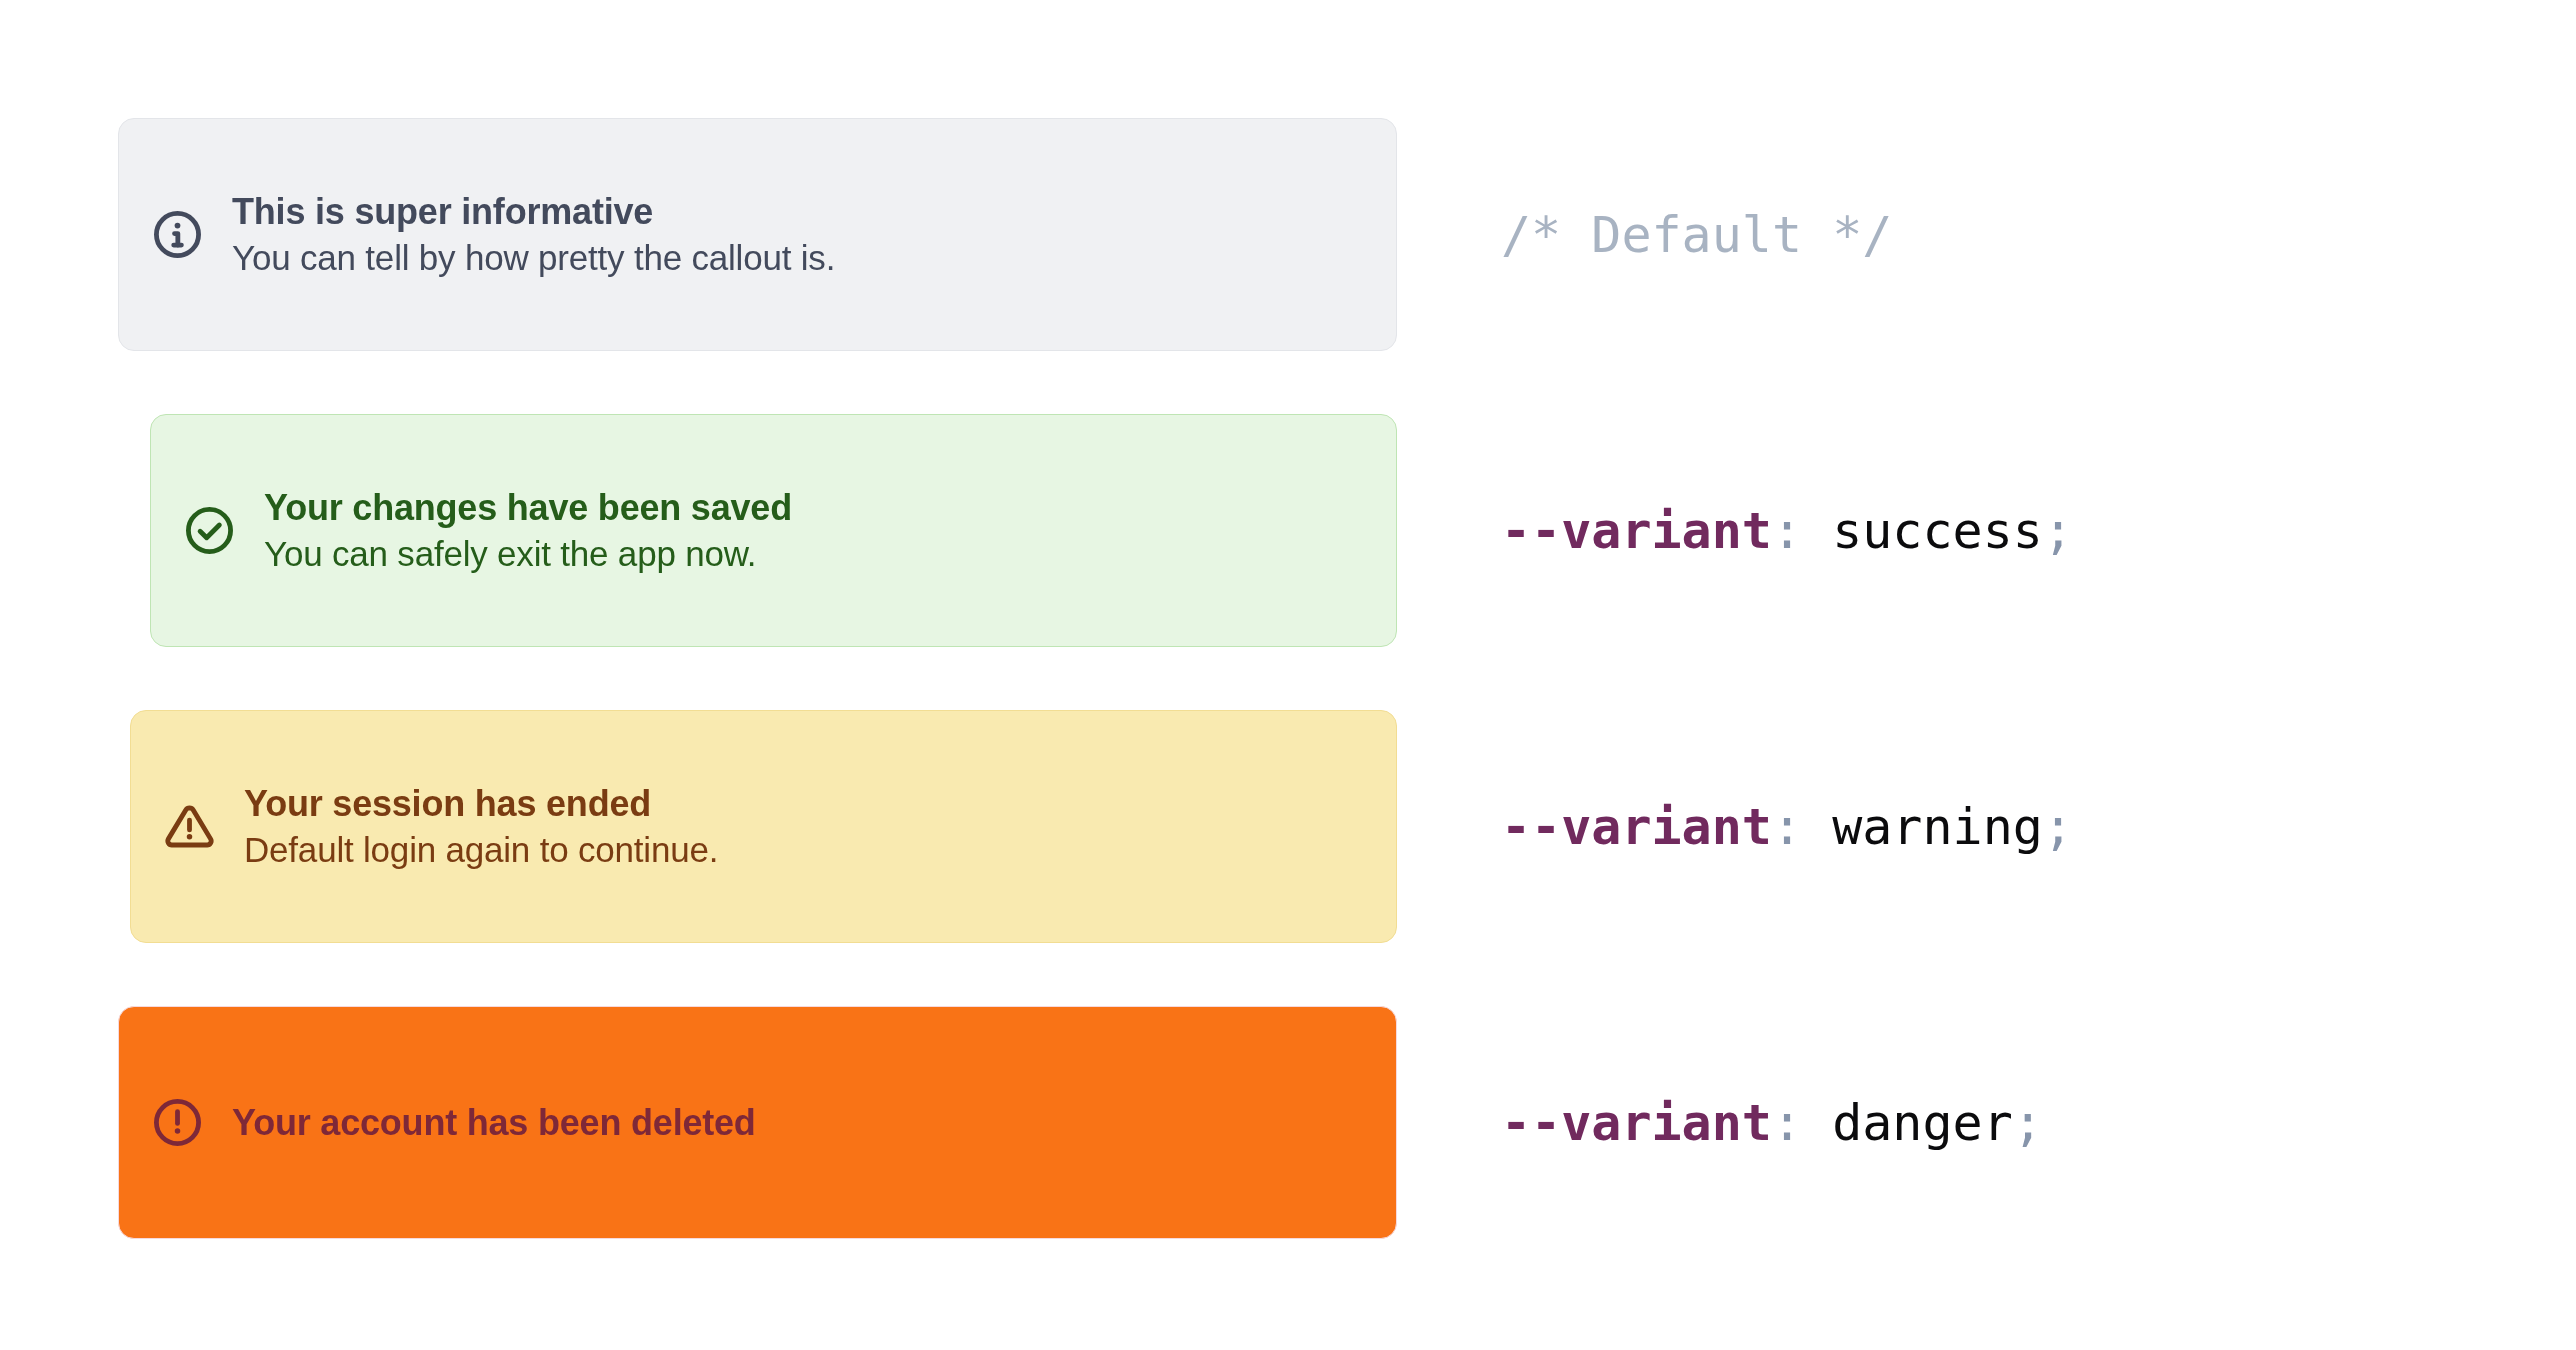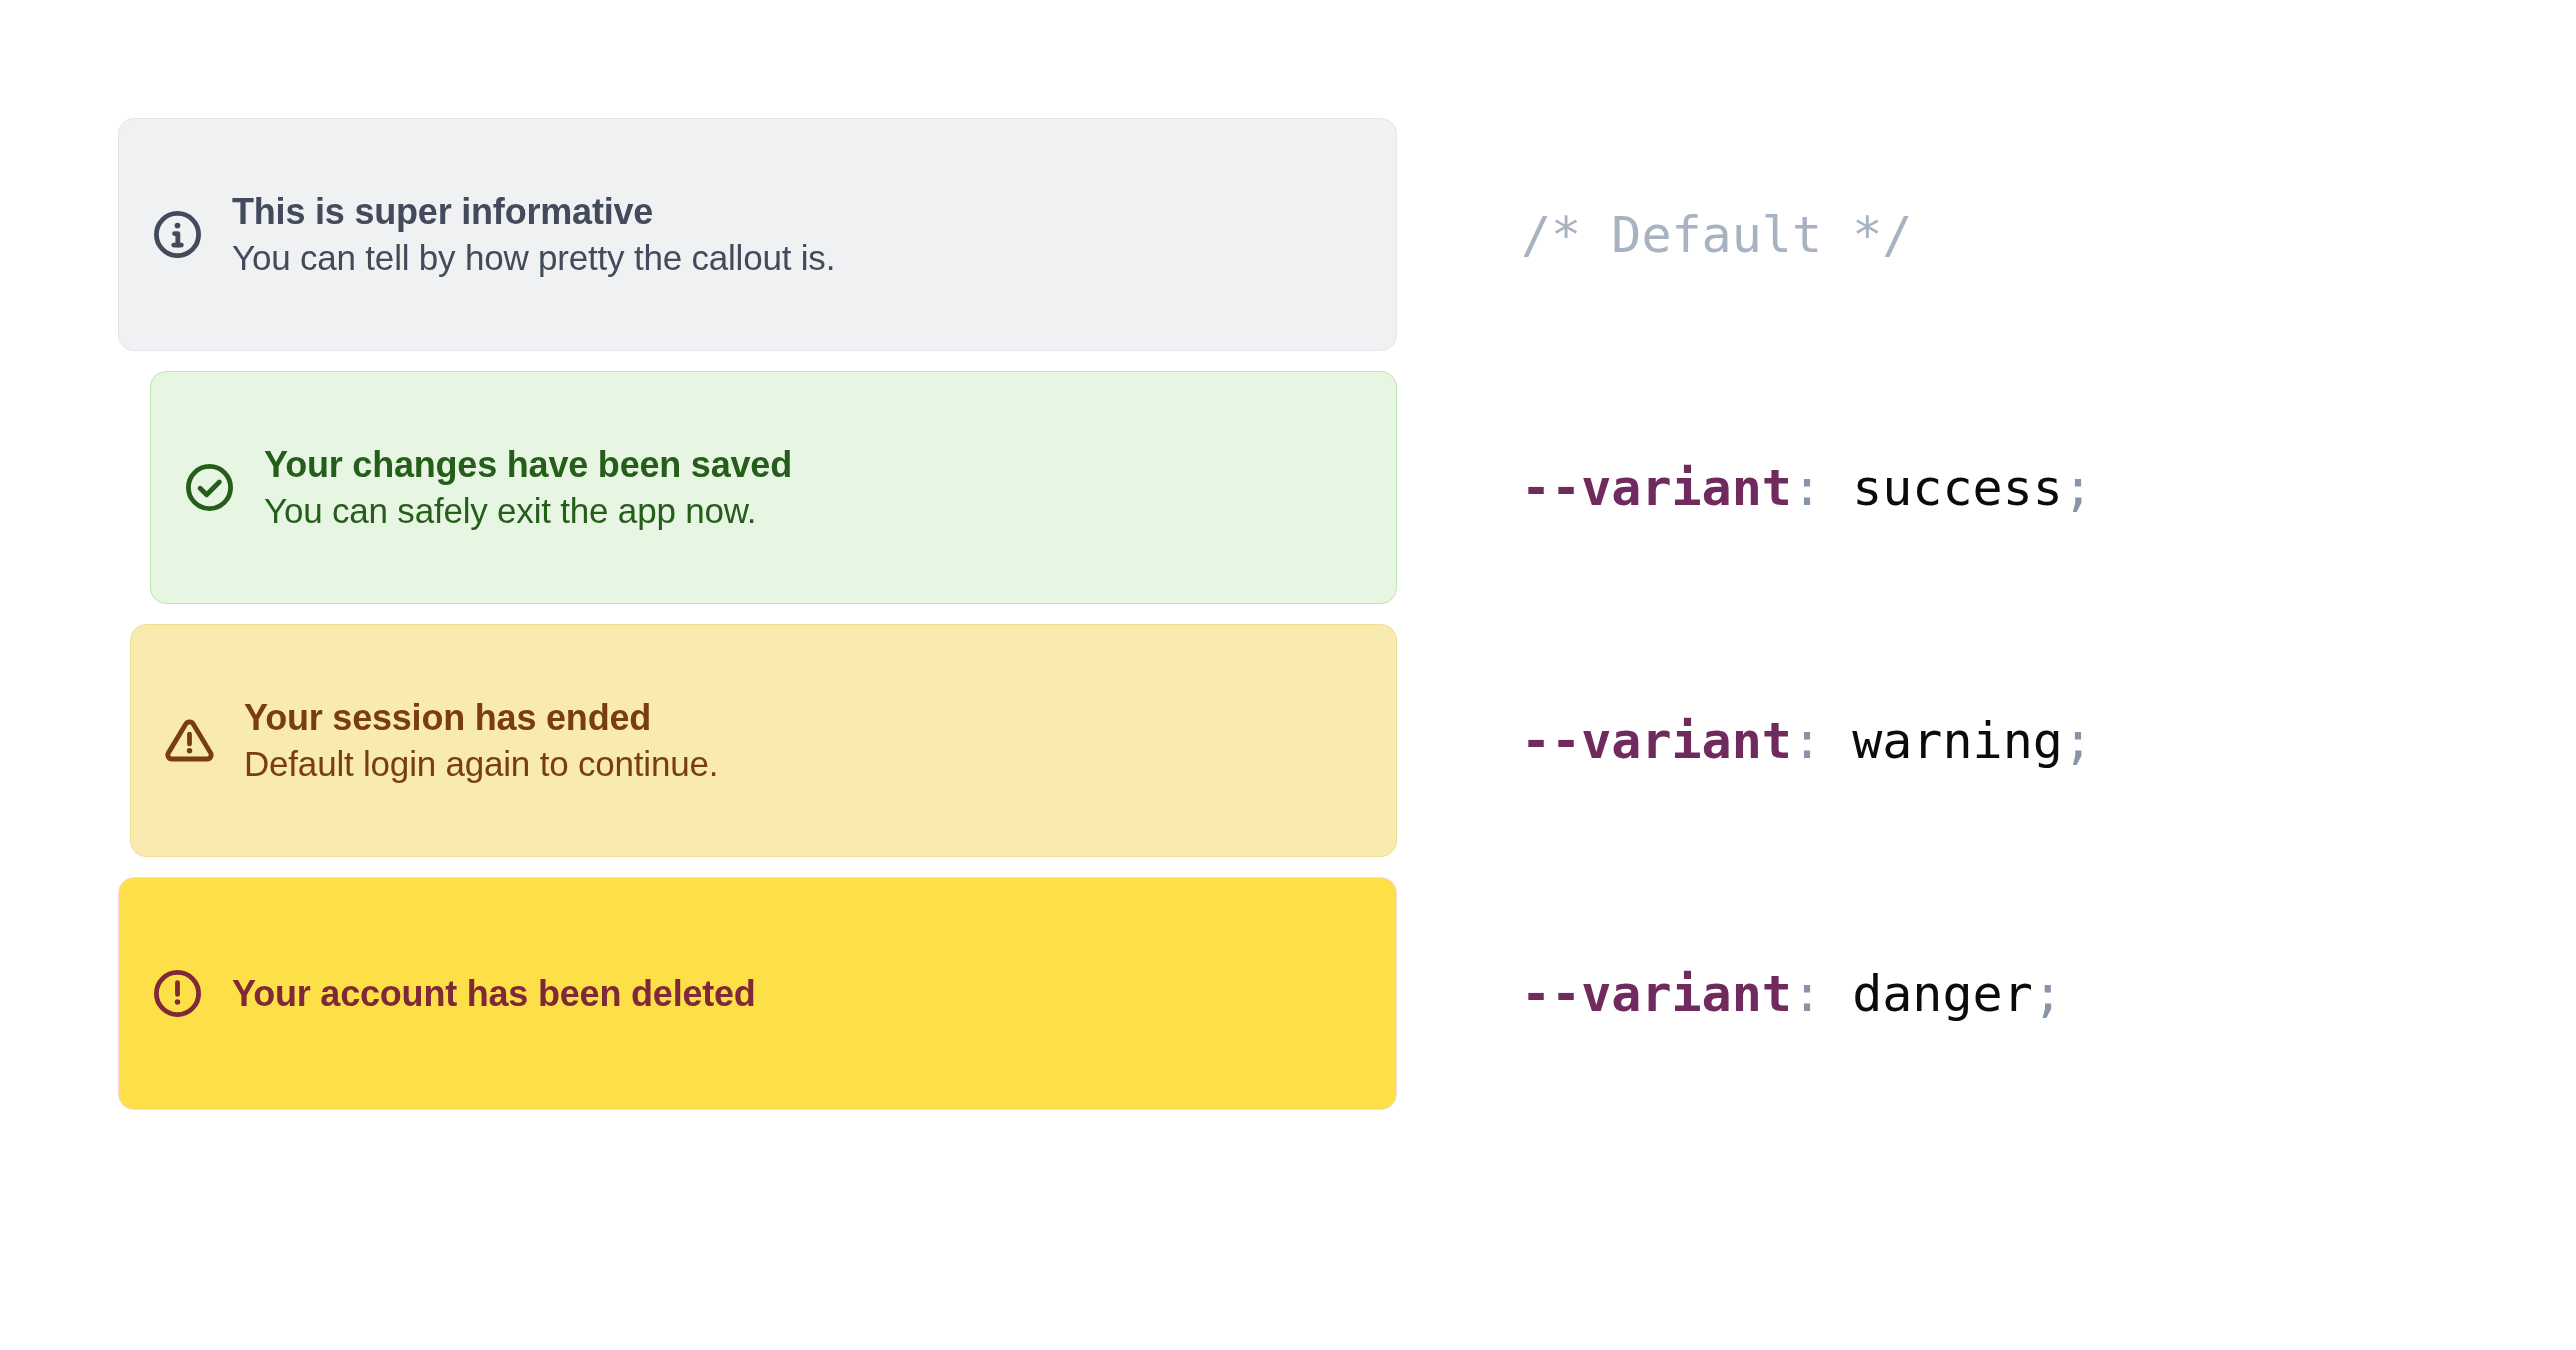--- a/index.html
+++ b/index.html
@@ -21,21 +21,20 @@
     position: absolute;
     inset: 0;
     display: grid;
     grid-template-columns: 1279px 1fr;
     grid-template-rows: repeat(4, 233px);
     row-gap: 63px;
     column-gap: 0;
     padding: 118px 0 0 118px;
     box-sizing: border-box;
     align-items: stretch;
-    gap: 20px;
   }
 
   
   .callout {
     box-sizing: border-box;
     border-radius: 16px;
     border: 1.6px solid transparent;
     display: flex;
     flex-direction: row;
     align-items: center;
@@ -76,21 +75,21 @@
     font-weight: normal;
     line-height: 1.22;
     letter-spacing: -0.2px;
     white-space: nowrap;
   }
 
   
   .v-info    { background: #f0f1f3; border-color: #e3e5e9; color: #434a5c; }
   .v-success { background: #e7f6e3; border-color: #bfe5b4; color: #255d1a; margin-left: 32px; }
   .v-warning { background: #f9eab0; border-color: #f2dd93; color: #7a3c12; margin-left: 12px; }
-  .v-danger  { background: #fde047; border-color: #f6d9de; color: #7e2838; }
+  .v-danger  { background: #f97316; border-color: #f6d9de; color: #7e2838; }
 
   .v-info .callout-icon svg    { stroke: #434a5c; fill: none; }
   .v-success .callout-icon svg { stroke: #255d1a; fill: none; }
   .v-warning .callout-icon svg { stroke: #7a3c12; fill: none; }
   .v-danger .callout-icon svg  { stroke: #7e2838; fill: none; }
 
   .callout-icon svg .solid { fill: currentColor; stroke: none; }
   .v-info .callout-icon    { color: #434a5c; }
   .v-success .callout-icon { color: #255d1a; }
   .v-warning .callout-icon { color: #7a3c12; }

